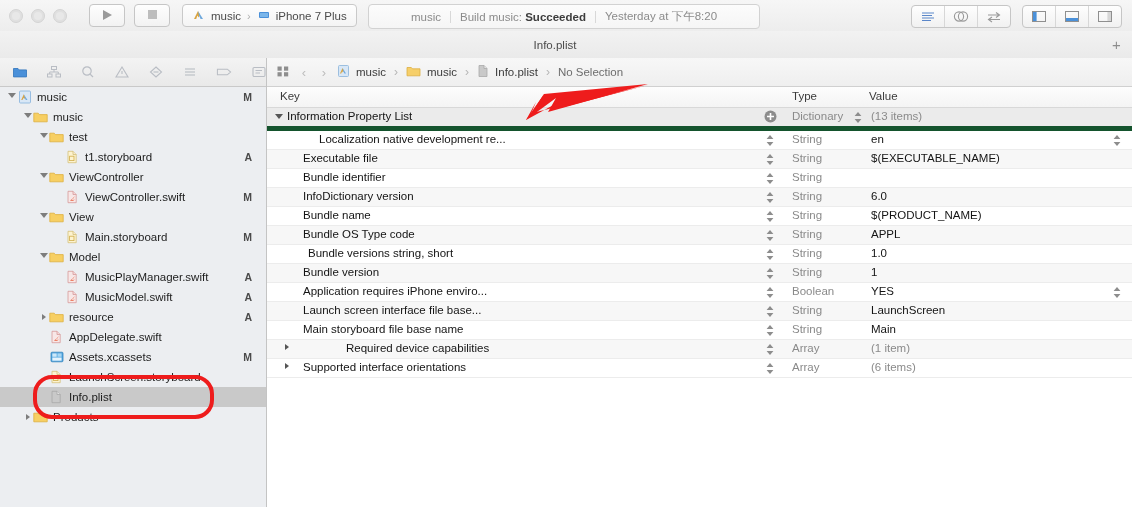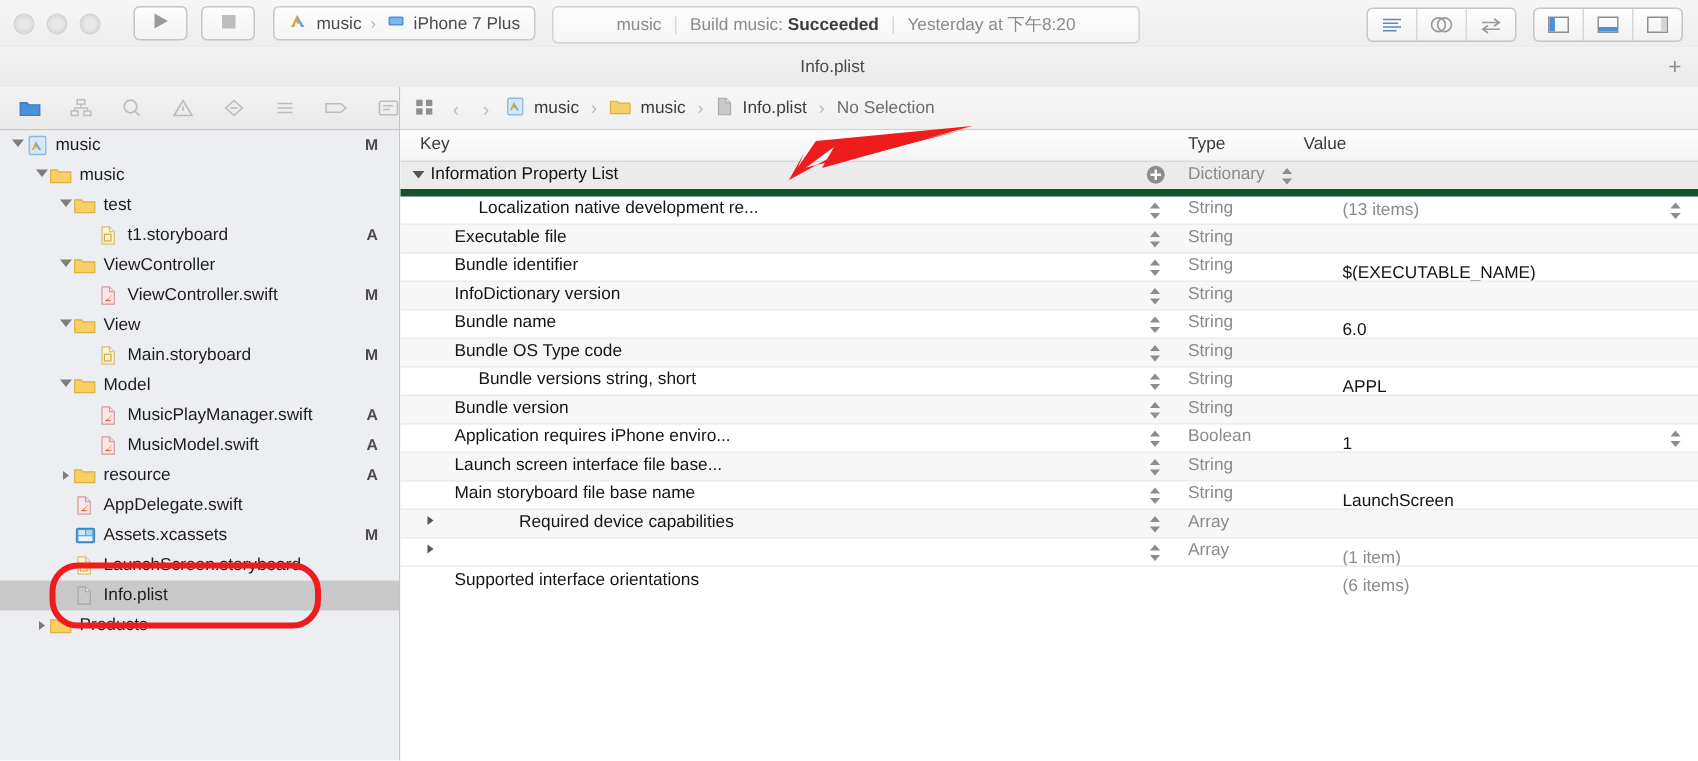--- a/index.html
+++ b/index.html
@@ -122,21 +122,21 @@
   }
   .phead span{position:absolute;top:3px;}
   .prow{
     position:relative;height:18px;border-bottom:1px solid #ececec;
     font-size:11.5px;color:#141414;
   }
   .prow.alt{background:#f7f7f7;}
   .prow.head{background:#ebebeb;border-bottom:5px solid #14532d;text-align:right;}
   .pkey{position:absolute;top:2px;white-space:nowrap;}
   .ptype{position:absolute;left:525px;top:2px;color:#8a8a8a;}
-  .pval{position:absolute;left:628px;top:2px;color:#141414;white-space:nowrap;margin-top:24px;}
+  .pval{position:absolute;left:604px;top:2px;color:#141414;white-space:nowrap;}
   .pval.dim{color:#8a8a8a;}
   .stepper{position:absolute;left:498px;top:3px;width:10px;height:13px;}
   .stepper.right{left:auto;right:10px;}
   .disc{position:absolute;left:10px;top:4px;width:0;height:0;
         border-left:4.5px solid #555;border-top:3.5px solid transparent;
         border-bottom:3.5px solid transparent;}
   .disc.open{border-left:4px solid transparent;border-right:4px solid transparent;
              border-top:5px solid #555;left:8px;top:6px;}
   .plus{position:absolute;left:497px;top:2px;width:13px;height:13px;}
 
@@ -636,21 +636,21 @@
           <div class="prow alt">
             <span class="pkey" style="left: 36px;">Bundle OS Type code</span>
             <span class="stepper"><svg width="10" height="13" viewBox="0 0 10 13">
                 <polygon points="5,1 8.4,5 1.6,5" fill="#8d8d8d"></polygon>
                 <polygon points="5,12 8.4,8 1.6,8" fill="#8d8d8d"></polygon>
               </svg></span>
             <span class="ptype">String</span>
             <span class="pval">APPL</span>
           </div>
           <div class="prow">
-            <span class="pkey" style="left: 52px;">Bundle versions string, short</span>
+            <span class="pkey" style="left: 41px;">Bundle versions string, short</span>
             <span class="stepper"><svg width="10" height="13" viewBox="0 0 10 13">
                 <polygon points="5,1 8.4,5 1.6,5" fill="#8d8d8d"></polygon>
                 <polygon points="5,12 8.4,8 1.6,8" fill="#8d8d8d"></polygon>
               </svg></span>
             <span class="ptype">String</span>
             <span class="pval">1.0</span>
           </div>
           <div class="prow alt">
             <span class="pkey" style="left: 36px;">Bundle version</span>
             <span class="stepper"><svg width="10" height="13" viewBox="0 0 10 13">
@@ -696,21 +696,21 @@
             <span class="pkey" style="left: 36px; padding-left: 43px;">Required device capabilities</span>
             <span class="stepper"><svg width="10" height="13" viewBox="0 0 10 13">
                 <polygon points="5,1 8.4,5 1.6,5" fill="#8d8d8d"></polygon>
                 <polygon points="5,12 8.4,8 1.6,8" fill="#8d8d8d"></polygon>
               </svg></span>
             <span class="ptype">Array</span>
             <span class="pval dim">(1 item)</span>
           </div>
           <div class="prow">
             <div class="disc" style="left: 18px;"></div>
-            <span class="pkey" style="left: 36px; margin-top: 20px;">Supported interface orientations</span>
+            <span class="pkey" style="left: 36px;">Supported interface orientations</span>
             <span class="stepper"><svg width="10" height="13" viewBox="0 0 10 13">
                 <polygon points="5,1 8.4,5 1.6,5" fill="#8d8d8d"></polygon>
                 <polygon points="5,12 8.4,8 1.6,8" fill="#8d8d8d"></polygon>
               </svg></span>
             <span class="ptype">Array</span>
             <span class="pval dim">(6 items)</span>
           </div>
         </div>
     </div>
   </div>

